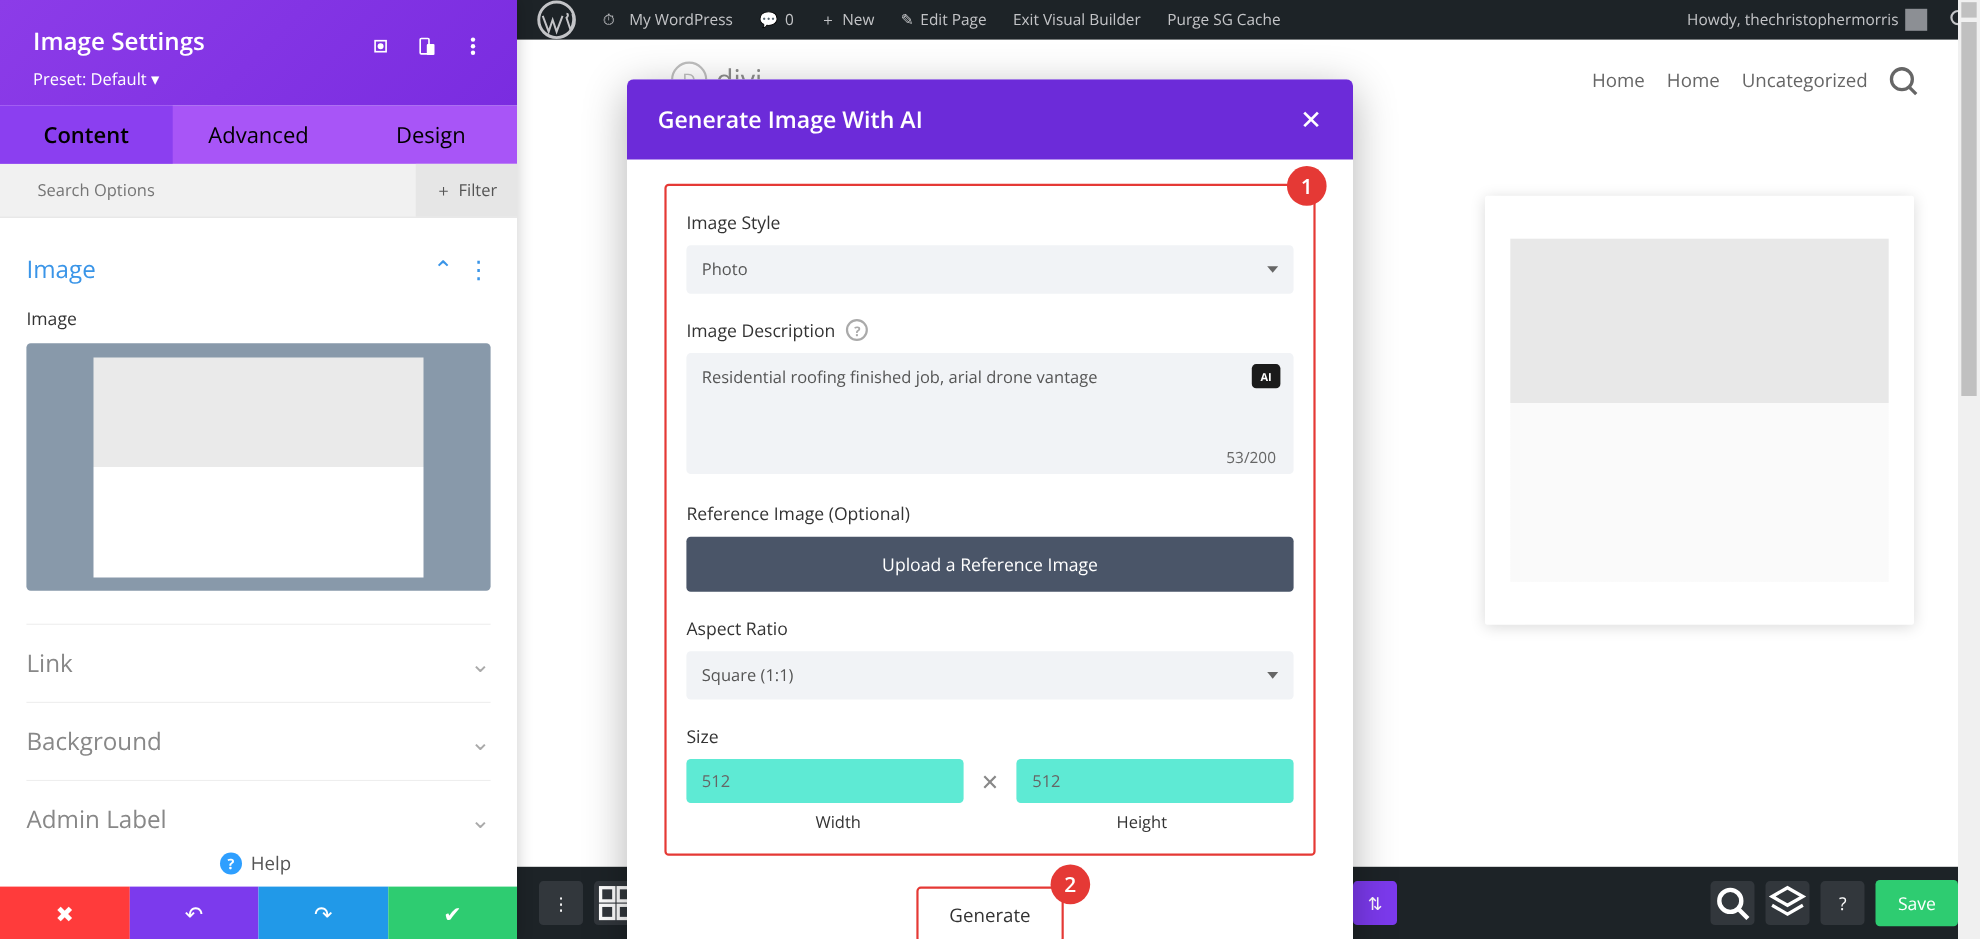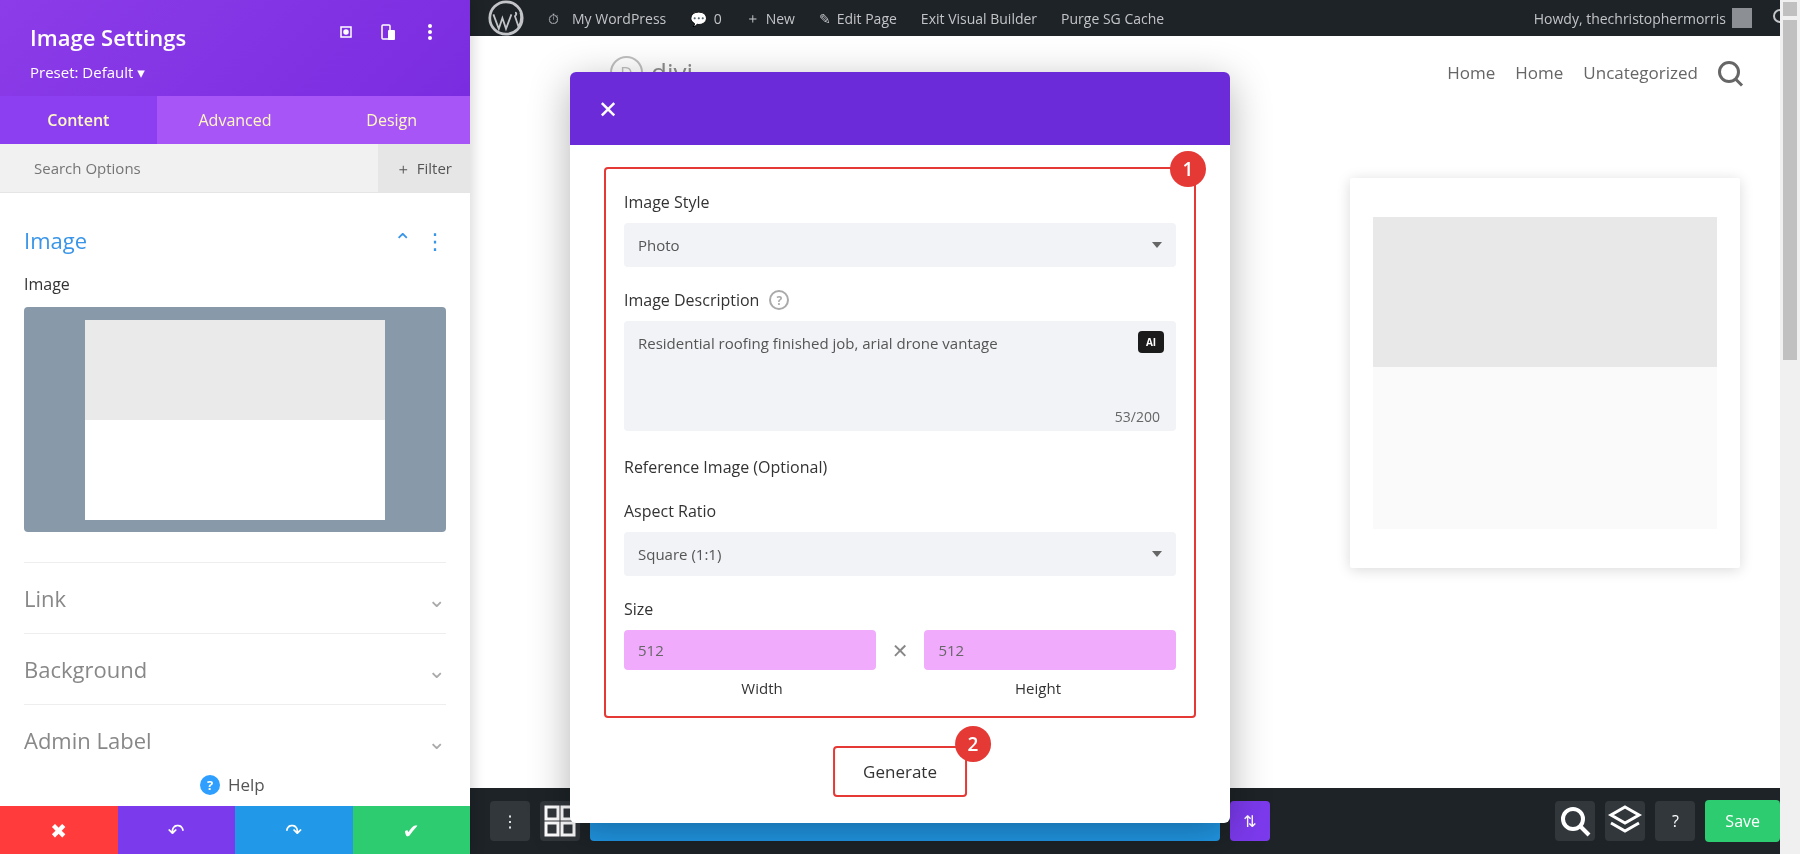--- a/index.html
+++ b/index.html
@@ -18,27 +18,27 @@
 .logo{display:flex;align-items:center;gap:8px;color:#8d8d8d;font-size:26px}
 .logo-circ{width:33px;height:33px;border:2px solid #bfbfbf;border-radius:50%;display:flex;align-items:center;justify-content:center;color:#bfbfbf;font-size:17px}
 .navmenu{margin-left:auto;display:flex;align-items:center;gap:20px;font-size:17px;color:#666}
 .navmenu span{cursor:pointer}
 .srchglass{width:22px;height:22px;border:3px solid #666;border-radius:50%;position:relative}
 .srchglass::after{content:'';position:absolute;width:3px;height:10px;background:#666;transform:rotate(-45deg);bottom:-7px;right:-3px}
 
 
 .panel{position:absolute;top:0;left:0;width:470px;height:100%;background:#fff;box-shadow:3px 0 12px rgba(0,0,0,.15);z-index:20;display:flex;flex-direction:column}
 .phead{background:linear-gradient(135deg,#8c3ce8,#7a2ce0);color:#fff;padding:22px 30px 14px}
-.phead-row{display:flex;align-items:flex-start;justify-content:space-between}
+.phead-row{display:flex;align-items:flex-end;justify-content:space-between}
 .phead h2{font-size:22px;font-weight:600}
 .phead-icons{display:flex;gap:22px}
 .phead-icons .ico{width:20px;height:20px;cursor:pointer;display:flex;align-items:center;justify-content:center}
 .preset{margin-top:10px;font-size:15px;display:flex;align-items:flex-start;gap:4px}
 .tabs{display:flex;background:#a855f7}
-.tab{flex:1;text-align:center;padding:13px 0;color:#fef9c3;font-size:16px;cursor:pointer}
+.tab{flex:1;text-align:center;padding:13px 0;color:#000000;font-size:20px;cursor:pointer}
 .tab.active{background:#8b3ff0;font-weight:600}
 .srchrow{display:flex;align-items:center;background:#f1f1f1;border-bottom:1px solid #e5e5e5}
 .srchrow input{flex:1;border:0;background:transparent;padding:14px 34px;font-size:15px;color:#666;outline:none}
 .filter{display:flex;align-items:center;gap:6px;padding:0 18px;background:#e6e6e6;height:48px;font-size:15px;color:#555;cursor:pointer}
 .pbody{flex:1;overflow:auto;padding:20px 24px}
 .sect-head{display:flex;align-items:center;justify-content:space-between;padding:12px 0}
 .sect-head span{font-size:22px;color:#3a95e8}
 .sect-icons{display:flex;gap:12px;color:#9aa}
 .sect-icons .chev{cursor:pointer;color:#3a95e8}
 .lbl{font-size:16px;color:#333;margin:6px 0 12px}
@@ -77,21 +77,21 @@
 .selwrap{position:relative}
 .selwrap::after{content:'';position:absolute;right:14px;top:50%;transform:translateY(-50%);width:0;height:0;border-left:5px solid transparent;border-right:5px solid transparent;border-top:6px solid #666;pointer-events:none}
 .selwrap::before{content:'';position:absolute;right:14px;top:35%;transform:translateY(-50%);width:0;height:0;border-left:5px solid transparent;border-right:5px solid transparent;border-bottom:6px solid #666;pointer-events:none}
 .mta{width:100%;height:110px;background:#f1f3f6;border:0;padding:12px 60px 12px 14px;border-radius:4px;font-size:15px;color:#555;resize:none;outline:none}
 .tawrap{position:relative}
 .aibadge{position:absolute;top:10px;right:12px;width:26px;height:22px;border-radius:4px;background:#1b1b1b;color:#fff;font-size:10px;font-weight:700;display:flex;align-items:center;justify-content:center}
 .cnt{position:absolute;bottom:10px;right:16px;font-size:14px;color:#666}
 .ubtn{width:100%;background:#4a5568;color:#fff;border:0;padding:14px;border-radius:4px;font-size:16px;cursor:pointer}
 .sizerow{display:flex;align-items:center;gap:16px}
 .sizerow .sin{flex:1}
-.sizerow input{width:100%;background:#f0abfc;border:0;padding:10px 14px;border-radius:4px;font-size:15px;color:#666;outline:none}
+.sizerow input{width:100%;background:#5eead4;border:0;padding:10px 14px;border-radius:4px;font-size:15px;color:#666;outline:none}
 .sizerow .x{font-size:20px;color:#888}
 .sublbls{display:flex;margin-top:8px}
 .sublbls span{flex:1;text-align:center;font-size:15px;color:#333}
 .mfoot{padding:0 34px 26px;position:relative}
 .genwrap{border:2px solid #e53935;border-radius:4px;padding:6px 10px;display:inline-block;position:relative;left:50%;transform:translateX(-50%)}
 .gen{background:transparent;border:0;color:#333;font-size:17px;padding:6px 18px;cursor:pointer}
 .badge.b2{top:-22px;right:-26px}
 
 
 .bbar{position:absolute;bottom:0;left:470px;right:0;height:66px;background:#1d2327;display:flex;align-items:center;padding:0 20px;z-index:10}
@@ -271,37 +271,39 @@
         <span>↷</span>
       </div>
     <div class="b b4">
         <span>✔</span>
       </div>
   </div>
 </div>
 
 <div class="modal">
   <div class="mhead">
+    <h3>Generate Image With AI</h3>
     <div class="x">✕</div>
   </div>
   <div class="mbody">
     <div class="redbox">
       <div class="badge b1">1</div>
       <div class="mlbl">Image Style</div>
       <div class="selwrap"><select class="msel"><option>Photo</option></select></div>
       <div class="mlbl" style="margin-top:22px">
           <span>Image Description</span>
           <div class="q">?</div>
         </div>
       <div class="tawrap">
         <textarea class="mta" style="">Residential roofing finished job, arial drone vantage</textarea>
         <div class="aibadge">AI</div>
         <div class="cnt">53/200</div>
       </div>
       <div class="mlbl" style="margin-top:20px">Reference Image (Optional)</div>
+      <button class="ubtn">Upload a Reference Image</button>
       <div class="mlbl" style="margin-top:22px">Aspect Ratio</div>
       <div class="selwrap"><select class="msel"><option>Square (1:1)</option></select></div>
       <div class="mlbl" style="margin-top:22px">Size</div>
       <div class="sizerow">
         <div class="sin"><input value="512" style=""></div>
         <div class="x">✕</div>
         <div class="sin"><input value="512" style=""></div>
       </div>
       <div class="sublbls">
           <span>Width</span>

